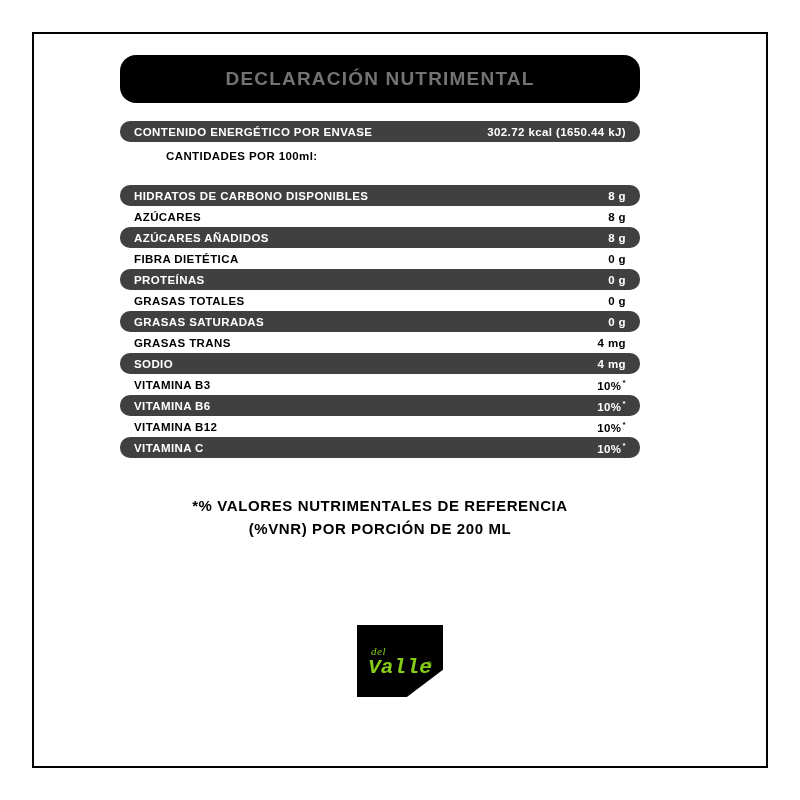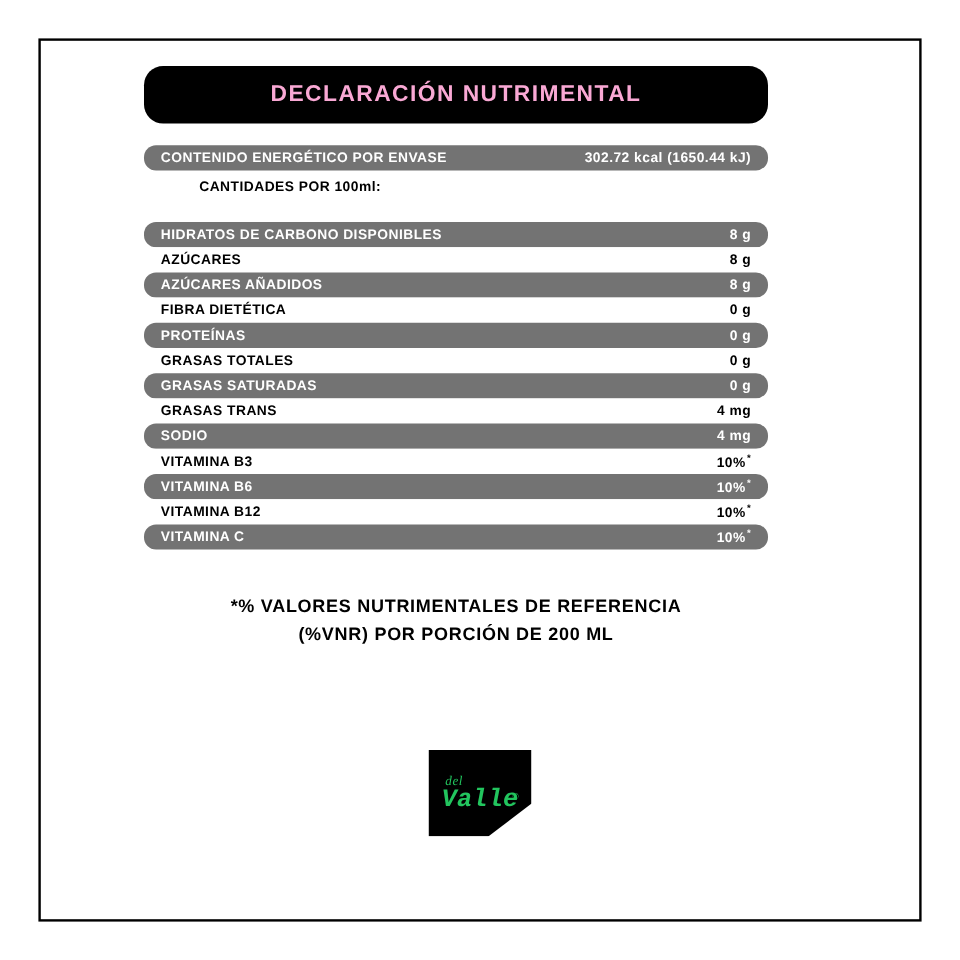--- a/index.html
+++ b/index.html
@@ -34,21 +34,21 @@
     position: absolute;
     left: 120px;
     top: 55px;
     width: 520px;
     box-sizing: border-box;
   }
 
   
   .title-bar {
     background: #000000;
-    color: #f9a8d4;
+    color: #737373;
     border-radius: 16px;
     height: 48px;
     display: flex;
     align-items: center;
     justify-content: center;
     letter-spacing: 1.2px;
     font-size: 19px;
     font-weight: bold;
     font-family: "Liberation Sans", sans-serif;
   }
@@ -67,21 +67,21 @@
   }
   .row .label {
     text-transform: uppercase;
     white-space: nowrap;
   }
   .row .value {
     white-space: nowrap;
     font-weight: bold;
   }
   .row.black {
-    background: #737373;
+    background: #404040;
     color: #ffffff;
     border-radius: 10px;
   }
   .row.white {
     background: #ffffff;
     color: #000000;
   }
   .row.plain .label {
     font-weight: bold;
   }
@@ -122,21 +122,21 @@
     display: flex;
     justify-content: center;
   }
   .logo {
     position: relative;
     width: 86px;
     height: 72px;
     background: #000000;
     
     clip-path: polygon(0 0, 100% 0, 100% 62%, 58% 100%, 0 100%);
-    color: #22c55e;
+    color: #84cc16;
     overflow: hidden;
   }
   .logo .del {
     position: absolute;
     left: 14px;
     top: 20px;
     font-size: 11px;
     font-style: italic;
     font-family: "Liberation Serif", serif;
     letter-spacing: 0.5px;

